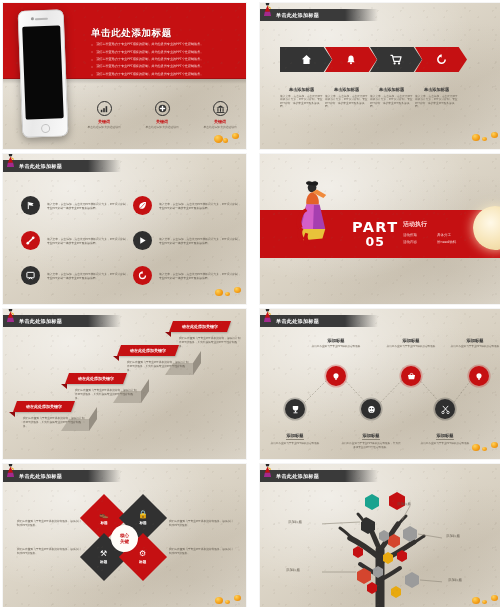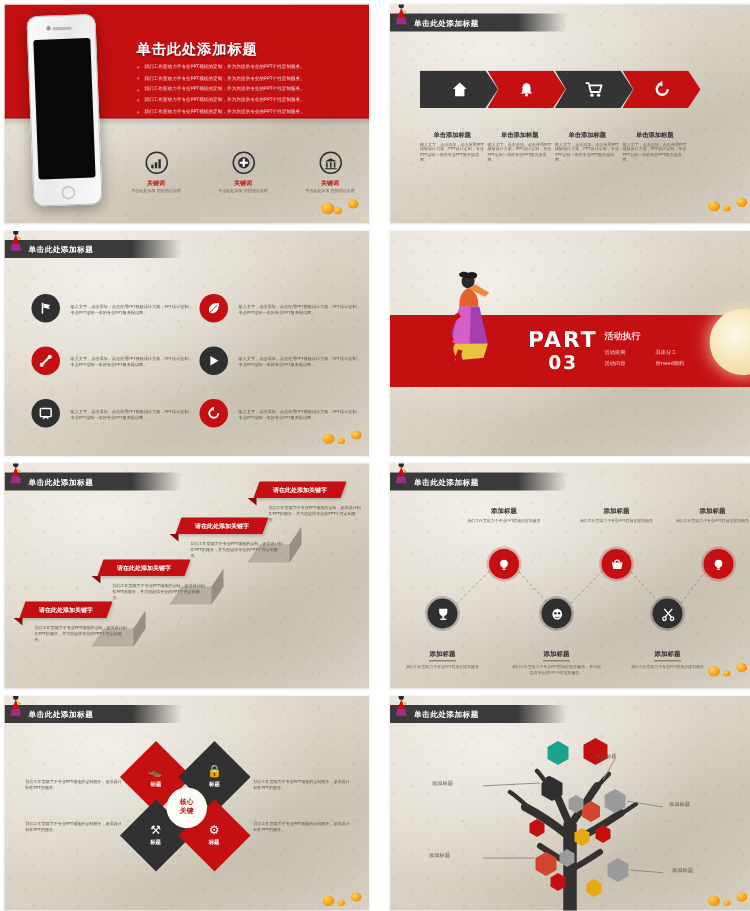--- a/index.html
+++ b/index.html
@@ -409,21 +409,21 @@
       <path d="M13 26 L27 26 L33 52 L5 52 Z" fill="#a63fb0"></path>
       <path d="M13 26 L21 26 L20 52 L7 52 Z" fill="#d45fc8"></path>
       <path d="M5 52 L33 52 L30 62 L10 64 Z" fill="#e8c23a"></path>
       <path d="M12 30 C4 34 0 44 4 52 L9 50 C6 44 8 36 14 33 Z" fill="#c51012"></path>
       <path d="M6 50 C2 56 3 62 7 66 L11 62 C8 58 8 54 10 52 Z" fill="#c51012"></path>
       <path d="M12 56 C9 62 10 67 14 70 L17 66 C14 63 14 59 15 57 Z" fill="#c51012"></path>
     </svg>
 
     <div class="part">
       <div class="p1">PART</div>
-      <div class="p2">03</div>
+      <div class="p2">05</div>
     </div>
 
     <div class="rt">
       <div class="h">活动执行</div>
       <div class="tbl">
         <span>活动排期</span>
         <span>具体分工</span>
         <span>活动内容</span>
         <span>所need物料</span>
       </div>

